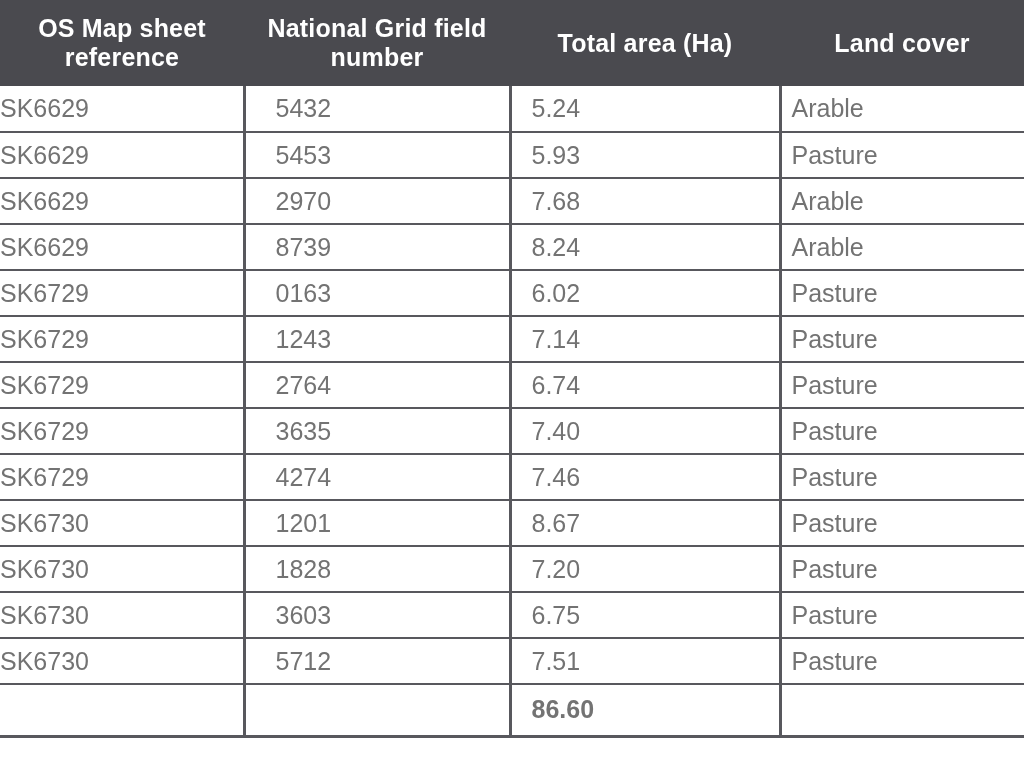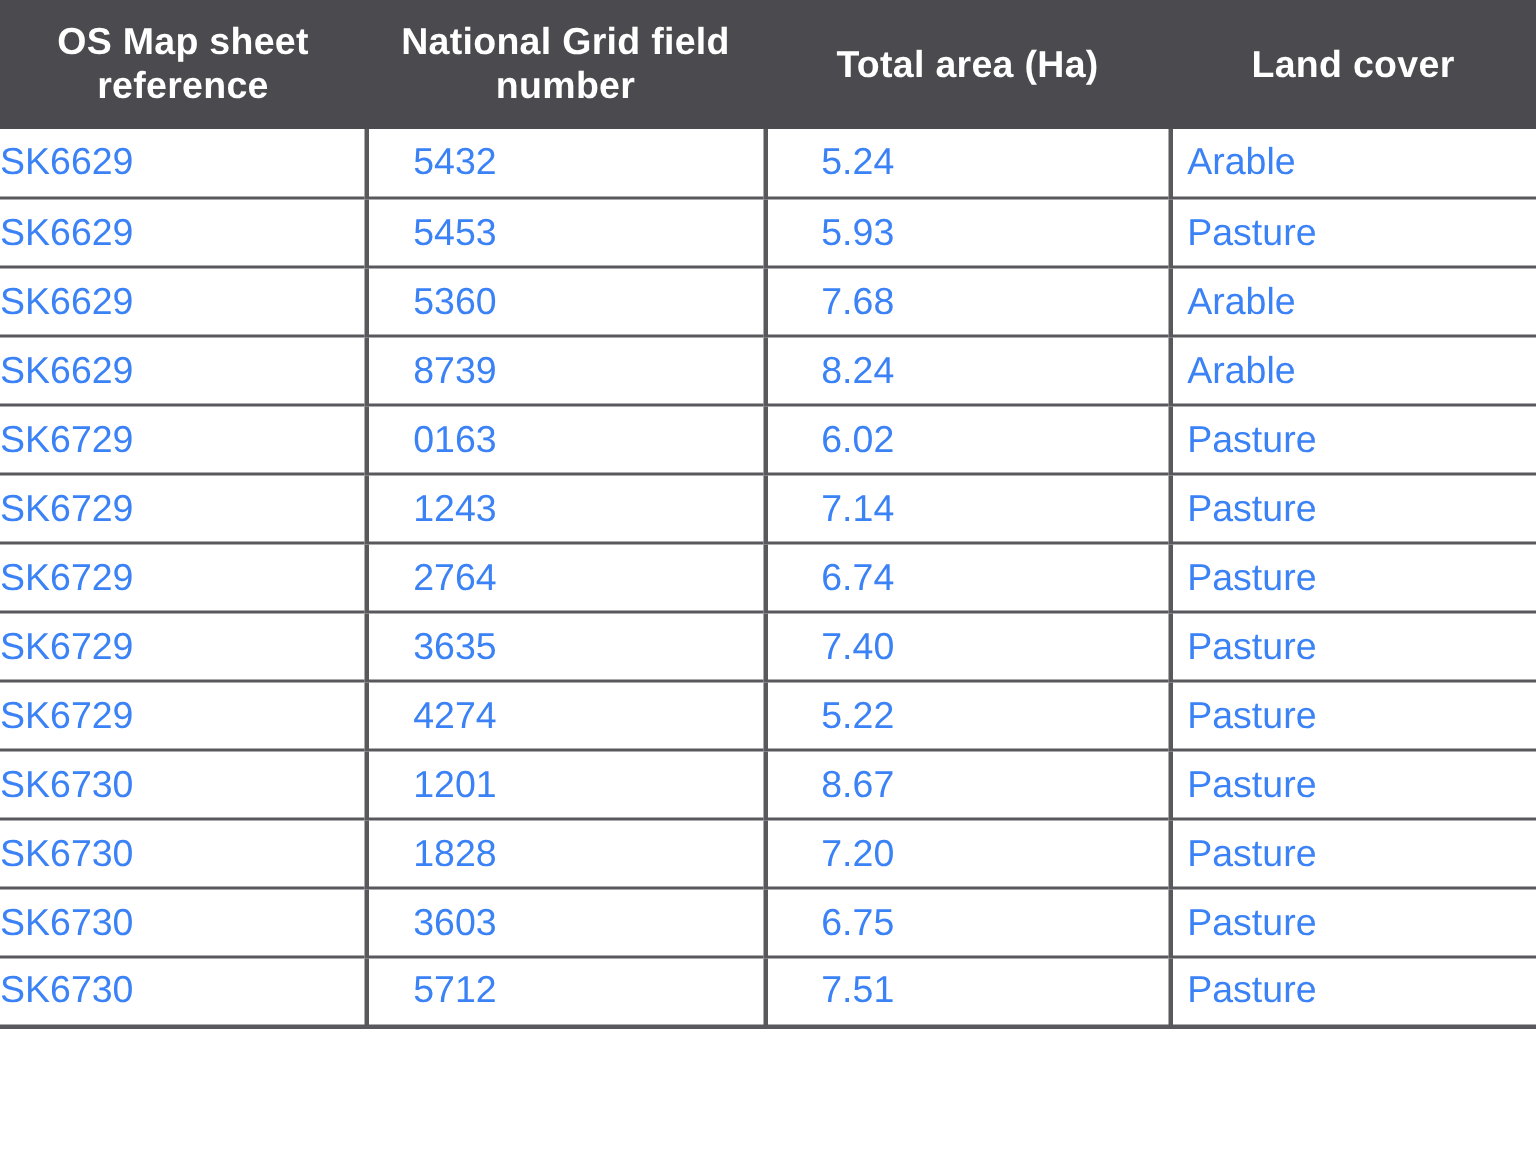--- a/index.html
+++ b/index.html
@@ -38,42 +38,42 @@
     padding: 12px 10px;
     height: 86px;
     box-sizing: border-box;
     line-height: 1.15;
     letter-spacing: 0.2px;
     border: none;
   }
 
   tbody td {
     font-size: 25px;
-    color: #3b82f6;
+    color: #737373;
     height: 46px;
     box-sizing: border-box;
     padding: 4px 14px;
     border-bottom: 2px solid #58585d;
     border-right: 3px solid #58585d;
     vertical-align: middle;
     white-space: nowrap;
     overflow: hidden;
   }
 
   tbody tr td:last-child {
     border-right: none;
   }
 
   tbody tr:last-child td {
     border-bottom: 3px solid #58585d;
   }
 
   td.col-ref   { padding-left: 0px; }
   td.col-field { padding-left: 30px; }
-  td.col-area  { padding-left: 36px; }
+  td.col-area  { padding-left: 20px; }
   td.col-cover { padding-left: 10px; }
 
   td.total-value {
     font-weight: bold;
   }
 
   tr.total-row td {
     height: 52px;
   }
 </style>
@@ -104,21 +104,21 @@
         <td class="col-cover">Arable</td>
       </tr>
       <tr>
         <td class="col-ref">SK6629</td>
         <td class="col-field">5453</td>
         <td class="col-area">5.93</td>
         <td class="col-cover">Pasture</td>
       </tr>
       <tr>
         <td class="col-ref">SK6629</td>
-        <td class="col-field">5360</td>
+        <td class="col-field">2970</td>
         <td class="col-area">7.68</td>
         <td class="col-cover">Arable</td>
       </tr>
       <tr>
         <td class="col-ref">SK6629</td>
         <td class="col-field">8739</td>
         <td class="col-area">8.24</td>
         <td class="col-cover">Arable</td>
       </tr>
       <tr>
@@ -141,21 +141,21 @@
       </tr>
       <tr>
         <td class="col-ref">SK6729</td>
         <td class="col-field">3635</td>
         <td class="col-area">7.40</td>
         <td class="col-cover">Pasture</td>
       </tr>
       <tr>
         <td class="col-ref">SK6729</td>
         <td class="col-field">4274</td>
-        <td class="col-area">5.22</td>
+        <td class="col-area">7.46</td>
         <td class="col-cover">Pasture</td>
       </tr>
       <tr>
         <td class="col-ref">SK6730</td>
         <td class="col-field">1201</td>
         <td class="col-area">8.67</td>
         <td class="col-cover">Pasture</td>
       </tr>
       <tr>
         <td class="col-ref">SK6730</td>
@@ -168,15 +168,21 @@
         <td class="col-field">3603</td>
         <td class="col-area">6.75</td>
         <td class="col-cover">Pasture</td>
       </tr>
       <tr>
         <td class="col-ref">SK6730</td>
         <td class="col-field">5712</td>
         <td class="col-area">7.51</td>
         <td class="col-cover">Pasture</td>
       </tr>
+      <tr class="total-row">
+        <td class="col-ref"></td>
+        <td class="col-field"></td>
+        <td class="col-area total-value">86.60</td>
+        <td class="col-cover"></td>
+      </tr>
     </tbody>
   </table>
 </div>
 
 </body></html>

